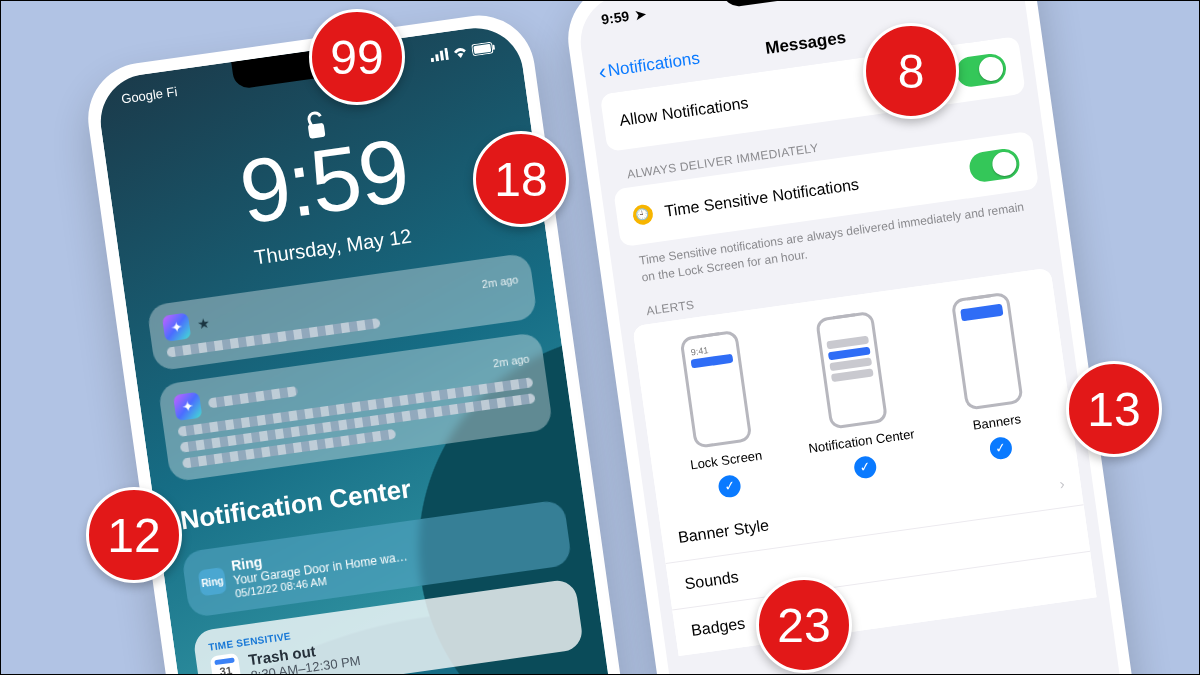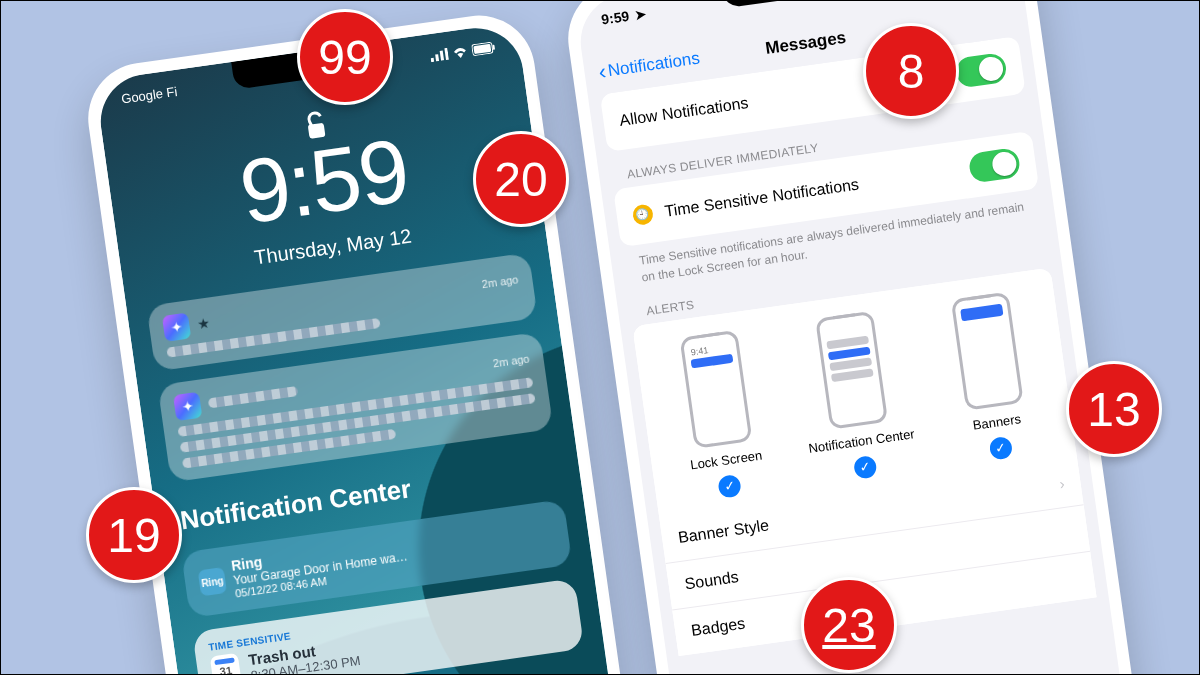--- a/index.html
+++ b/index.html
@@ -199,25 +199,25 @@
   .callout {
     position:absolute;
     width:96px;height:96px;border-radius:50%;
     background:#e21818;color:#fff;
     display:flex;align-items:center;justify-content:center;
     font-size:48px;font-weight:500;
     border:3px solid #fff;
     box-shadow:0 4px 10px rgba(0,0,0,.25);
     z-index:100;
   }
-  .c-99{left:296px;top:8px;}
+  .c-99{left:308px;top:8px;}
   .c-19{left:472px;top:130px;}
   .c-8 {left:862px;top:22px;}
   .c-11{left:1065px;top:360px;}
-  .c-23{left:800px;top:576px;text-decoration:underline;}
+  .c-23{left:755px;top:576px;}
   .c-10{left:85px;top:486px;}
 </style>
 </head>
 <body>
 
 <div class="phone-left-wrap">
   <div class="phone-left">
     <div class="screen">
       <div class="notch"></div>
       <div class="status-row">
@@ -390,17 +390,17 @@
               <span>Badges</span>
             </div>
           </div>
         </div>
       </div>
     </div>
   </div>
 </div>
 
 <div class="callout c-99">99</div>
-<div class="callout c-19">20</div>
+<div class="callout c-19">18</div>
 <div class="callout c-8">8</div>
 <div class="callout c-11">13</div>
 <div class="callout c-23">23</div>
-<div class="callout c-10">19</div>
+<div class="callout c-10">12</div>
 
 </body></html>

